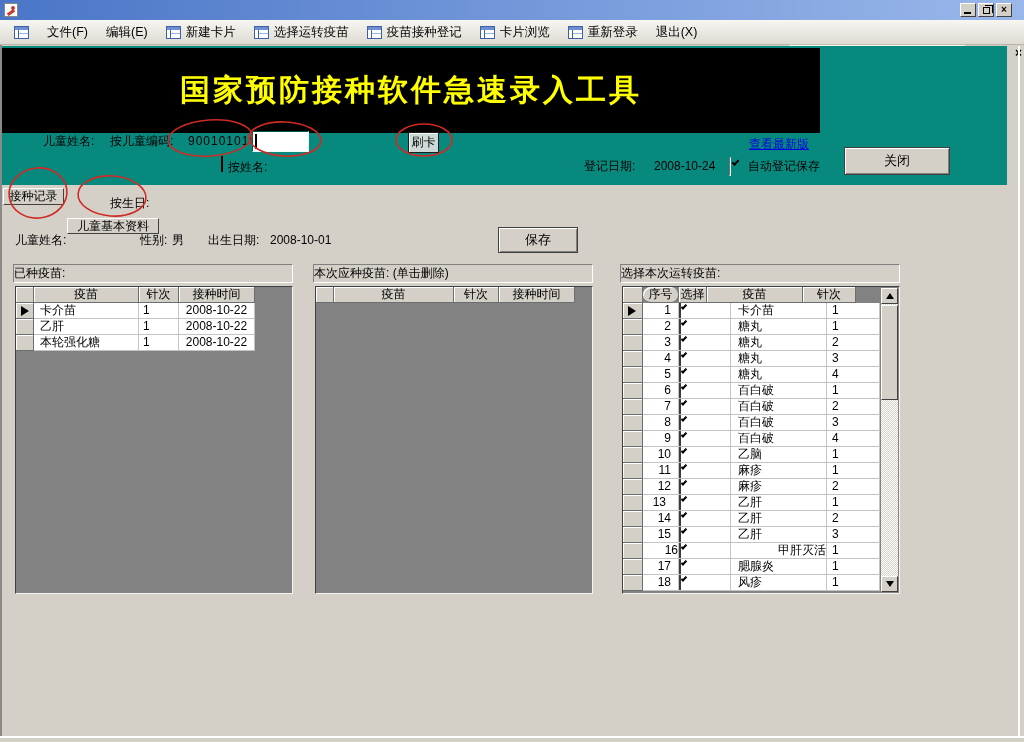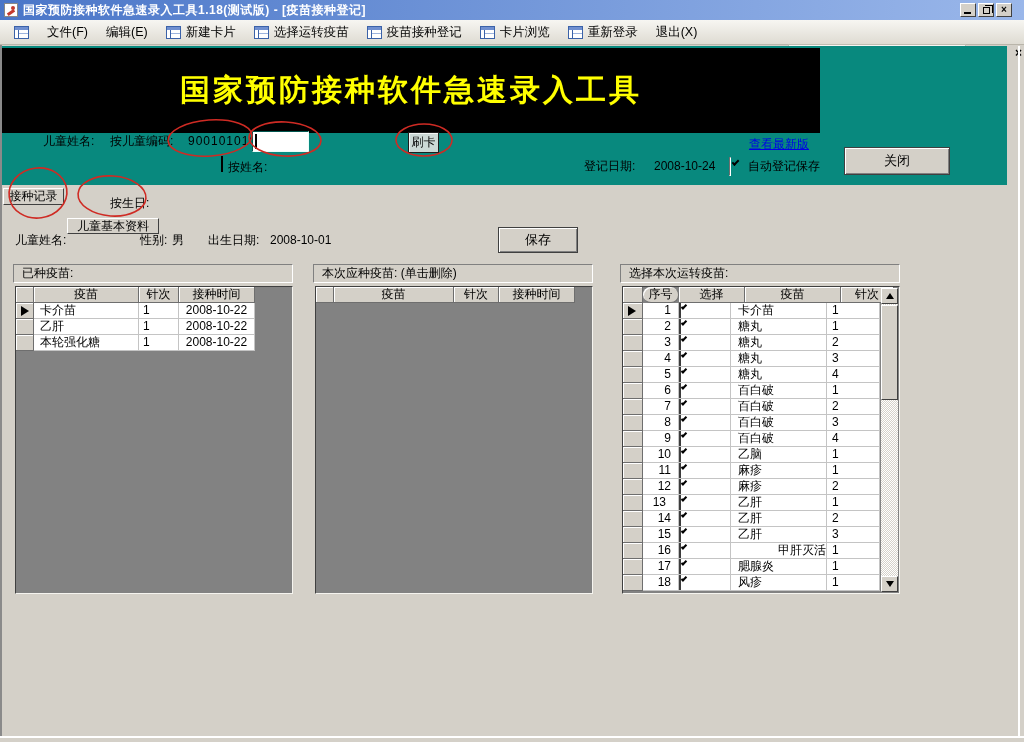--- a/index.html
+++ b/index.html
@@ -61,21 +61,21 @@
   .tick{position:absolute;left:2px;top:2px;width:7px;height:4px;border-left:2px solid #000;border-bottom:2px solid #000;transform:rotate(-45deg);}
   .btn{background:var(--gray);border:1px solid #404040;box-shadow:inset 1px 1px 0 #fff,inset -1px -1px 0 #808080;
     display:flex;align-items:center;justify-content:center;font-size:13px;color:#000;cursor:pointer;}
 
   
   .tab{background:var(--gray);border:1px solid;border-color:#fff #404040 #404040 #fff;
     display:flex;align-items:center;justify-content:center;font-size:12px;white-space:nowrap;cursor:pointer;}
 
   
   .lblbox{height:19px;background:var(--gray);border:1px solid;border-color:#808080 #fff #fff #808080;
-    display:flex;align-items:center;padding-left:8px;font-size:12px;white-space:nowrap;}
+    display:flex;align-items:center;padding-left:0;font-size:12px;white-space:nowrap;}
   .grid{top:286px;height:308px;width:278px;background:var(--gridbg);
     border:1px solid;border-color:#404040 #f5f4ef #f5f4ef #404040;overflow:hidden;}
   .grow{display:flex;height:16px;}
   .gcell{height:16px;font-size:12px;line-height:15px;background:#fff;
     border-right:1px solid #c4c4c4;border-bottom:1px solid #c4c4c4;overflow:hidden;white-space:nowrap;}
   .ghead{background:var(--gray);border-right:1px solid #6e6e6e;border-bottom:1px solid #6e6e6e;
     box-shadow:inset 1px 1px 0 #fff;text-align:center;}
   .gsel{background:var(--gray);border-right:1px solid #6e6e6e;border-bottom:1px solid #6e6e6e;
     box-shadow:inset 1px 1px 0 #fff;position:relative;}
   .rowarrow{position:absolute;left:5px;top:3px;width:0;height:0;
@@ -100,21 +100,20 @@
   #anno{position:absolute;left:0;top:0;width:1024px;height:742px;pointer-events:none;z-index:50;}
 </style>
 </head>
 <body>
 
 <div id="page">
 
   
   <div class="abs titlebar">
     <span class="ticon"></span>
-    <span class="ttext">国家预防接种软件急速录入工具1.18(测试版) - [疫苗接种登记]</span>
     <span class="winbtns">
       <span class="wbtn">
           <span class="g-min"></span>
         </span>
       <span class="wbtn">
           <span class="g-rest"></span>
         </span>
       <span class="wbtn">×</span>
     </span>
   </div>
@@ -274,21 +273,21 @@
         <span class="gcell gsel" style="width:18px;"></span>
         <span class="gcell ghead" style="width:120px;">疫苗</span>
         <span class="gcell ghead" style="width:45px;">针次</span>
         <span class="gcell ghead" style="width:76px;">接种时间</span>
       </div>
     </div>
   <div class="abs grid" style="left:622px;" id="grid-transfer">
       <div class="grow">
         <span class="gcell gsel" style="width:20px;"></span>
         <span class="gcell ghead" style="width:36px;border-radius:8px;">序号</span>
-        <span class="gcell ghead" style="width:66px;">选择</span>
+        <span class="gcell ghead" style="width:28px;">选择</span>
         <span class="gcell ghead" style="width:96px;">疫苗</span>
         <span class="gcell ghead" style="width:53px;">针次</span>
       </div>
       <div class="grow">
         <span class="gcell gsel" style="width:20px;">
           <span class="rowarrow"></span>
         </span>
         <span class="gcell" style="width:36px;text-align:right;padding-right:7px;">1</span>
         <span class="gcell" style="width:52px;"><span class="cbox"><span class="tick"></span></span></span>
         <span class="gcell" style="width:96px;padding-left:7px;">卡介苗</span>
@@ -387,21 +386,21 @@
       </div>
       <div class="grow">
         <span class="gcell gsel" style="width:20px;"></span>
         <span class="gcell" style="width:36px;text-align:right;padding-right:7px;">15</span>
         <span class="gcell" style="width:52px;"><span class="cbox"><span class="tick"></span></span></span>
         <span class="gcell" style="width:96px;padding-left:7px;">乙肝</span>
         <span class="gcell" style="width:53px;padding-left:5px;">3</span>
       </div>
       <div class="grow">
         <span class="gcell gsel" style="width:20px;"></span>
-        <span class="gcell" style="width:36px;text-align:right;padding-right:7px;">16</span>
+        <span class="gcell" style="width:36px;text-align:right;padding-right:0;">16</span>
         <span class="gcell" style="width:52px;"><span class="cbox"><span class="tick"></span></span></span>
         <span class="gcell" style="width:96px;padding-left:7px;text-align:right;">甲肝灭活</span>
         <span class="gcell" style="width:53px;padding-left:5px;">1</span>
       </div>
       <div class="grow">
         <span class="gcell gsel" style="width:20px;"></span>
         <span class="gcell" style="width:36px;text-align:right;padding-right:7px;">17</span>
         <span class="gcell" style="width:52px;"><span class="cbox"><span class="tick"></span></span></span>
         <span class="gcell" style="width:96px;padding-left:7px;">腮腺炎</span>
         <span class="gcell" style="width:53px;padding-left:5px;">1</span>

